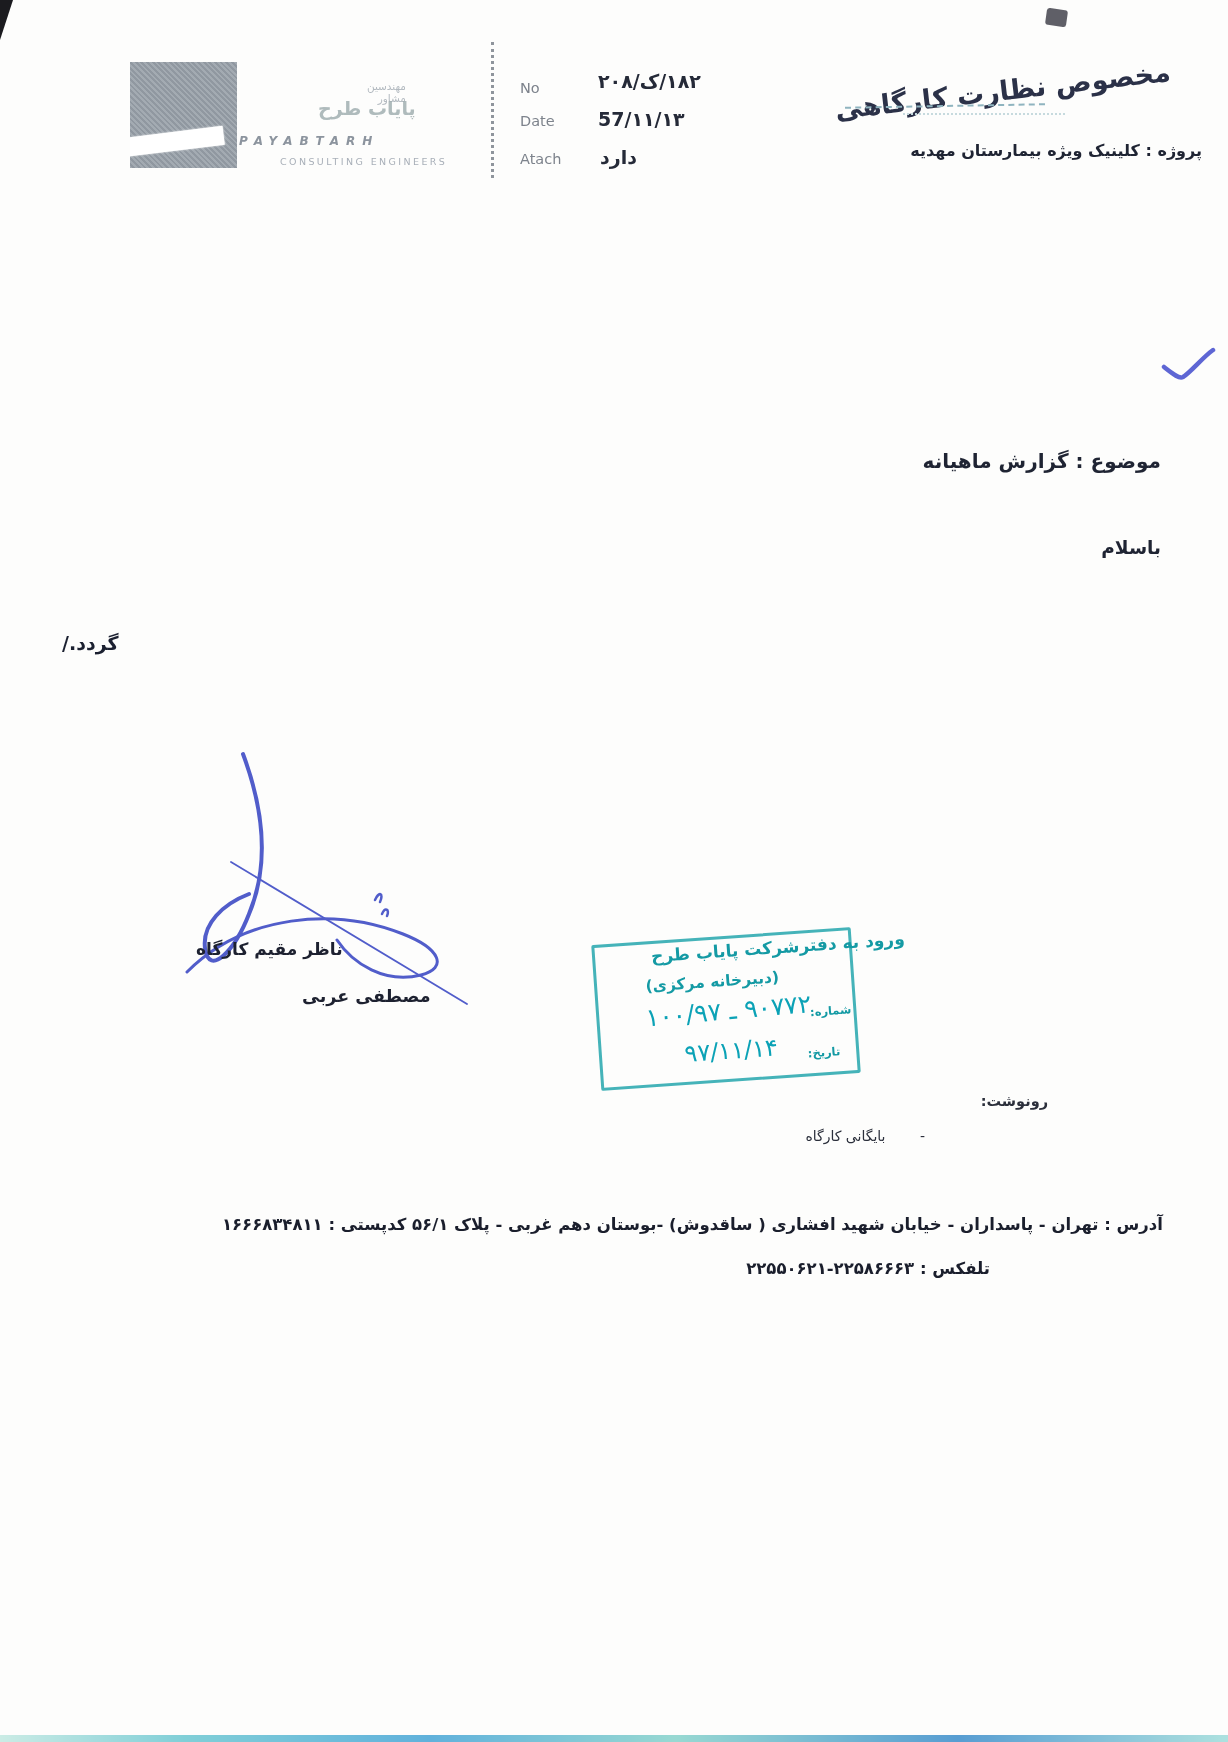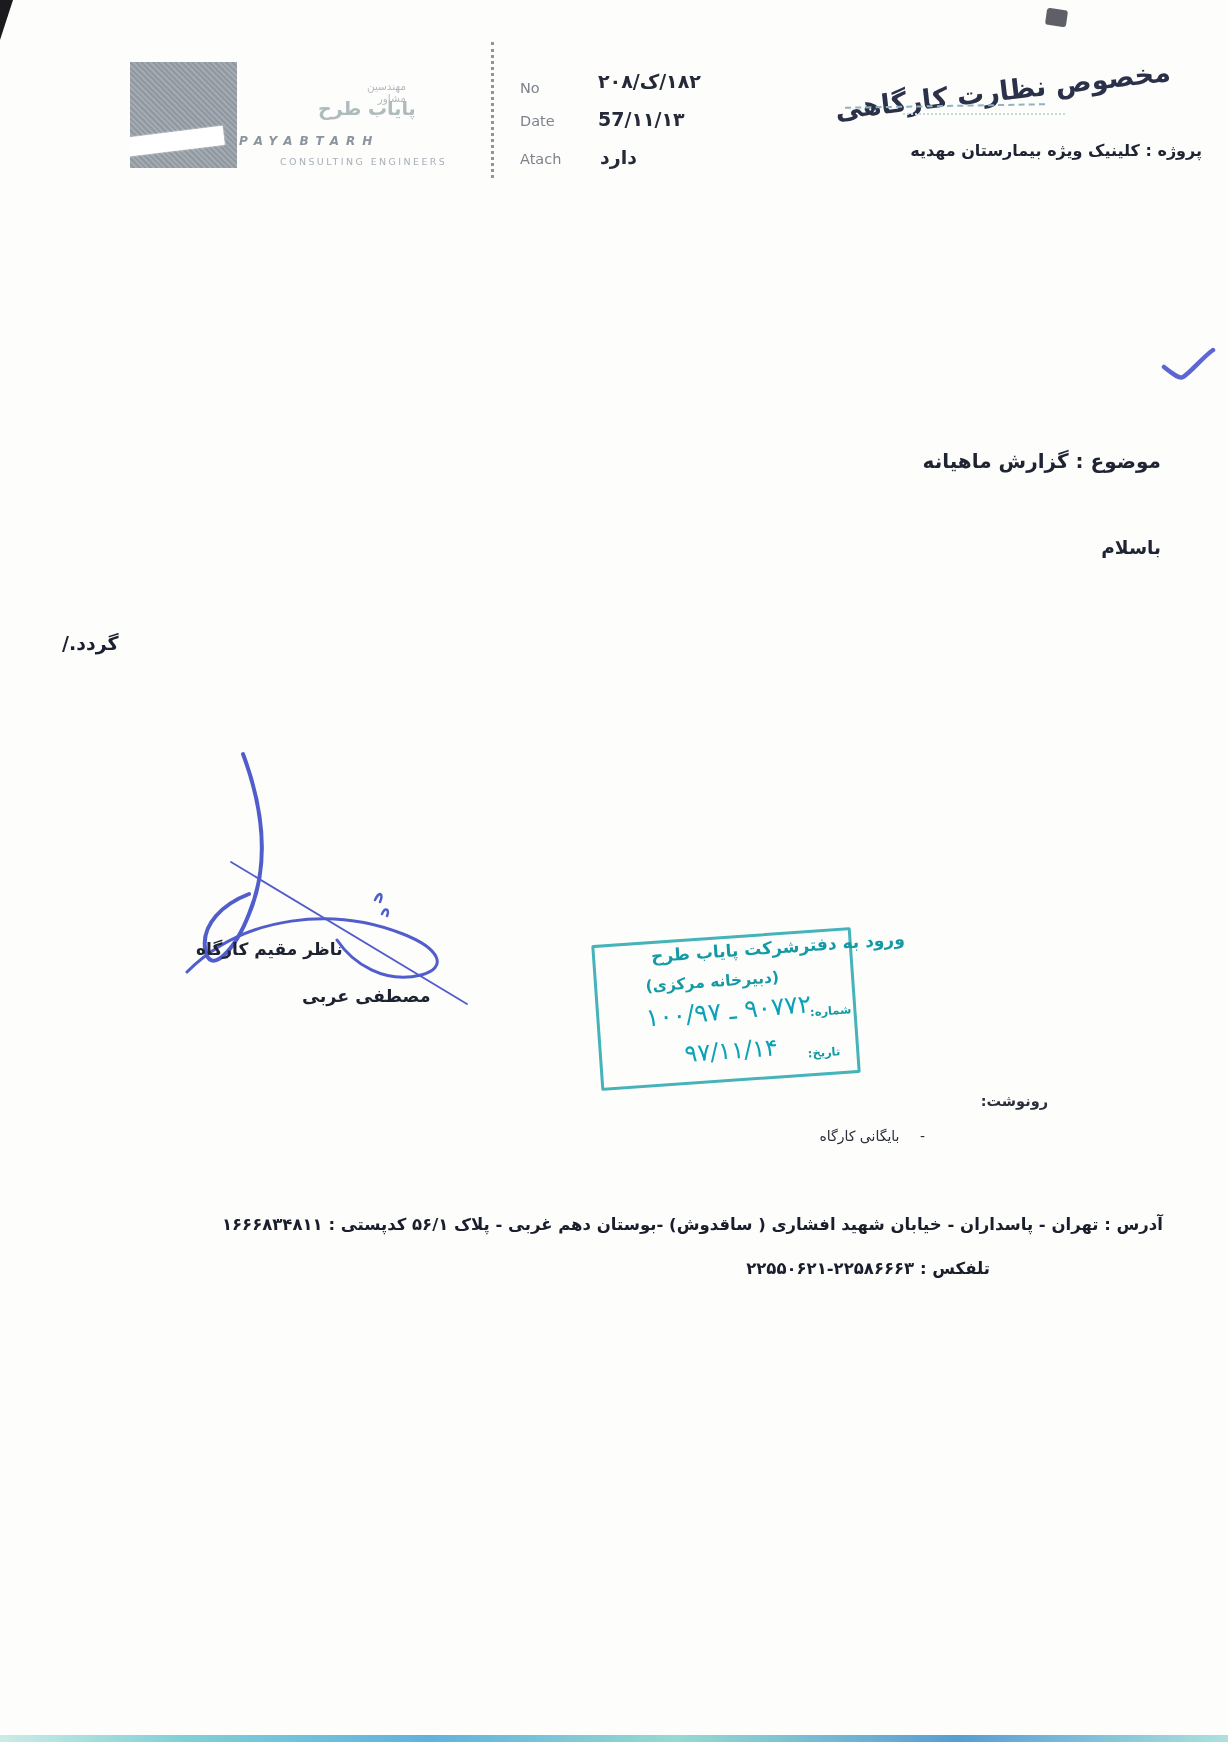--- a/index.html
+++ b/index.html
@@ -119,21 +119,21 @@
       </div>
     <div class="stamp-date-label">تاریخ:</div>
     <div class="stamp-date">
         <span class="num">۹۷/۱۱/۱۴</span>
       </div>
   </div>
 
   <div class="abs rtl cc-label">رونوشت:</div>
   <div class="abs rtl cc-item">
     <span>-</span>
-    <span style="margin-right:16px;">بایگانی کارگاه</span>
+    <span style="margin-right:30px;">بایگانی کارگاه</span>
   </div>
 
   <div class="abs rtl footer-address">
     <span>آدرس : تهران - پاسداران - خیابان شهید افشاری ( ساقدوش) -بوستان دهم غربی - پلاک</span>
     <span class="num">۵۶/۱</span>
     <span>کدپستی :</span>
     <span class="num">۱۶۶۶۸۳۴۸۱۱</span>
   </div>
   <div class="abs rtl footer-telefax">
     <span>تلفکس :</span>

